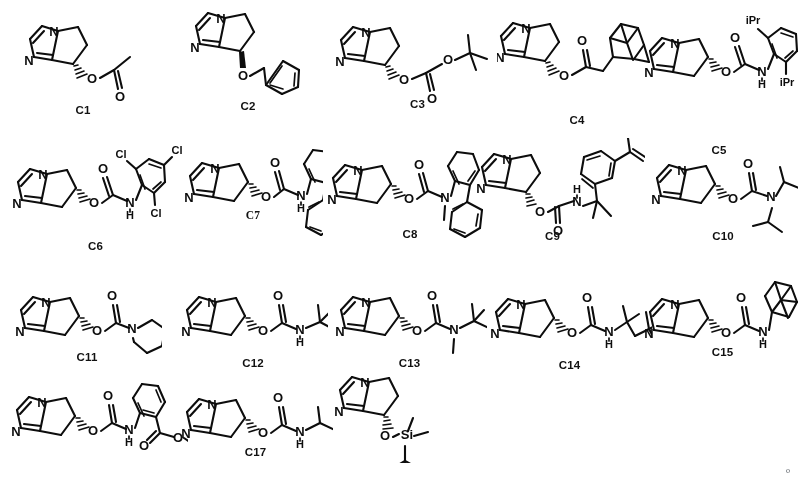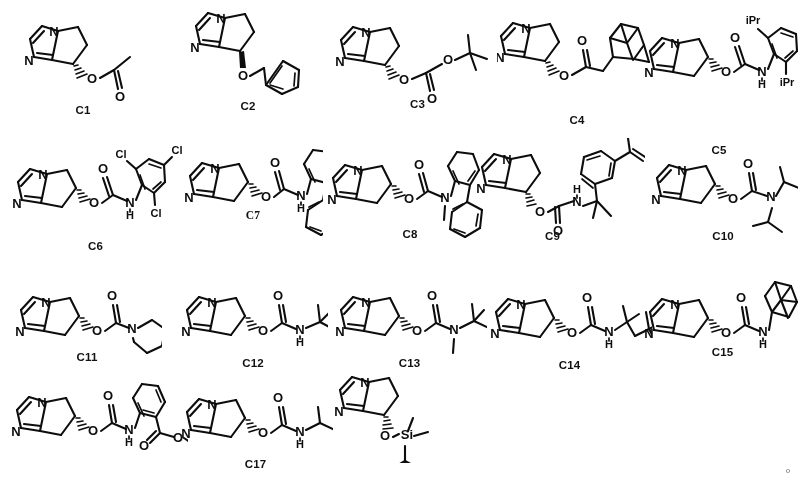--- a/index.html
+++ b/index.html
@@ -833,21 +833,21 @@
       <line class="bond" x1="108" y1="42" x2="105" y2="25"></line>
       <text class="atom" x="100" y="20" text-anchor="middle">O</text>
       <line class="bond" x1="104" y1="43" x2="118" y2="49"></line>
       <text class="atom" x="122" y="54" text-anchor="middle">N</text>
       <text class="atom-sm" x="122" y="66" text-anchor="middle">H</text>
       <line class="bond-thin" x1="122" y1="56" x2="122" y2="59"></line>
       <line class="bond" x1="128" y1="48" x2="142" y2="41"></line>
       <line class="bond" x1="142" y1="41" x2="140" y2="25"></line>
       <line class="bond" x1="142" y1="41" x2="157" y2="48"></line>
     </svg>
-    <div class="cmpd-label" style="top:76px;">C17</div>
+    <div class="cmpd-label" style="top:64px;">C17</div>
   </div>
 
   <div class="cell" style="left:325px; top:368px; width:140px; height:95px;">
     <svg class="struct-svg" width="140" height="95" viewBox="0 0 140 95">
       <line class="bond" x1="15" y1="22" x2="27" y2="9"></line>
       <line class="bond" x1="18" y1="26" x2="29" y2="14"></line>
       <line class="bond" x1="27" y1="9" x2="44" y2="14"></line>
       <line class="bond" x1="19" y1="40" x2="15" y2="22"></line>
       <line class="bond" x1="19" y1="40" x2="38" y2="43"></line>
       <line class="bond" x1="22" y1="36" x2="39" y2="38"></line>

